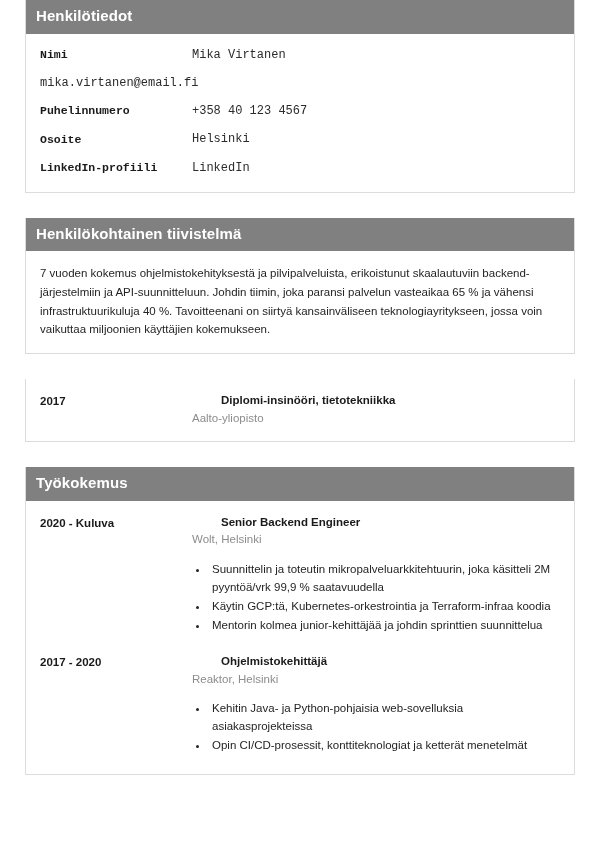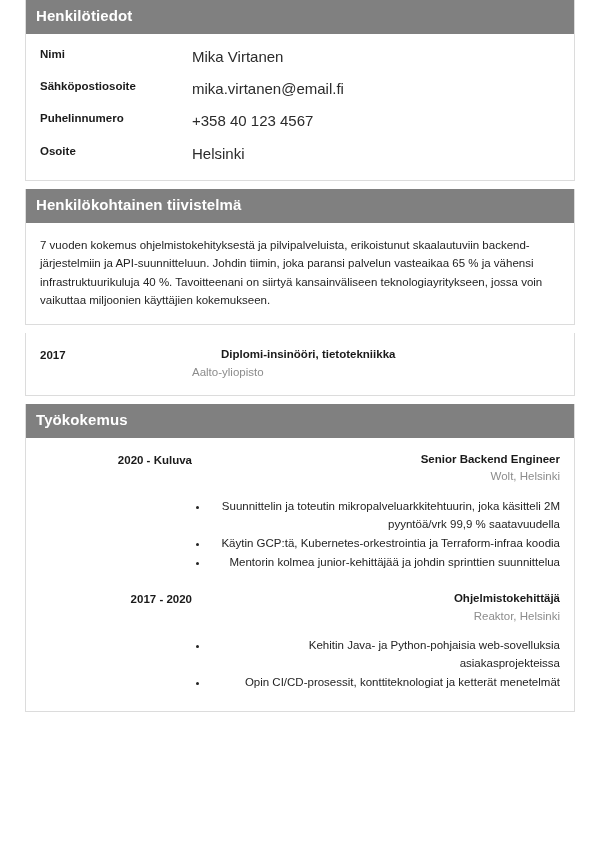--- a/index.html
+++ b/index.html
@@ -33,53 +33,54 @@
     letter-spacing: 0.1px;
     color: #111111;
     line-height: 1.2;
   }
 
   
   .section {
     border: 1px solid #dcdcdc;
     border-top: none;
     background: #ffffff;
-    margin-bottom: 8px;
+    margin-bottom: 25px;
     box-sizing: border-box;
   }
   .section-header {
     background: #808080;
     color: #ffffff;
     font-size: 15px;
     font-weight: 700;
     padding: 7px 10px 8px 10px;
     line-height: 1.25;
     letter-spacing: 0.1px;
   }
   .section-body {
     padding: 13px 14px 14px 14px;
   }
 
   
   .kv-row {
     display: flex;
-    align-items: flex-start;
+    align-items: center;
     margin-bottom: 12px;
+    font-family: Liberation Mono, monospace;
   }
   .kv-row:last-child { margin-bottom: 2px; }
   .kv-key {
     width: 152px;
     flex: 0 0 152px;
     font-size: 11.5px;
     font-weight: 700;
     color: #1a1a1a;
     line-height: 1.35;
   }
   .kv-val {
-    font-size: 15px;
+    font-size: 12px;
     font-weight: 400;
     color: #2b2b2b;
     line-height: 1.35;
   }
 
   
   .summary-text {
     font-size: 11.5px;
     line-height: 1.62;
     color: #242424;
@@ -131,53 +132,56 @@
     line-height: 1.58;
     color: #242424;
     margin-bottom: 1px;
     padding-left: 3px;
   }
   .entry-bullets li::marker {
     font-size: 11px;
   }
 
   
-  .section-experience .entry { margin-bottom: 18px; text-align: right; }
+  .section-experience .entry { margin-bottom: 18px; }
   .section-experience .entry:last-child { margin-bottom: 4px; }
 </style>
 </head>
 <body>
 
 <div class="page">
 
 
   <section class="section">
     <div class="section-header">Henkilötiedot</div>
     <div class="section-body">
 
       <div class="kv-row">
         <div class="kv-key">Nimi</div>
         <div class="kv-val">Mika Virtanen</div>
       </div>
 
       <div class="kv-row">
-        <div class="kv-key">Sähköpostiosoite</div>
         <div class="kv-val">mika.virtanen@email.fi</div>
       </div>
 
       <div class="kv-row">
         <div class="kv-key">Puhelinnumero</div>
         <div class="kv-val">+358 40 123 4567</div>
       </div>
 
       <div class="kv-row">
         <div class="kv-key">Osoite</div>
         <div class="kv-val">Helsinki</div>
       </div>
 
+      <div class="kv-row">
+        <div class="kv-key">LinkedIn-profiili</div>
+        <div class="kv-val">LinkedIn</div>
+      </div>
 
     </div>
   </section>
 
   <section class="section">
     <div class="section-header">Henkilökohtainen tiivistelmä</div>
     <div class="section-body">
       <p class="summary-text">7 vuoden kokemus ohjelmistokehityksestä ja pilvipalveluista, erikoistunut skaalautuviin backend-järjestelmiin ja API-suunnitteluun. Johdin tiimin, joka paransi palvelun vasteaikaa 65 % ja vähensi infrastruktuurikuluja 40 %. Tavoitteenani on siirtyä kansainväliseen teknologiayritykseen, jossa voin vaikuttaa miljoonien käyttäjien kokemukseen.</p>
     </div>
   </section>

